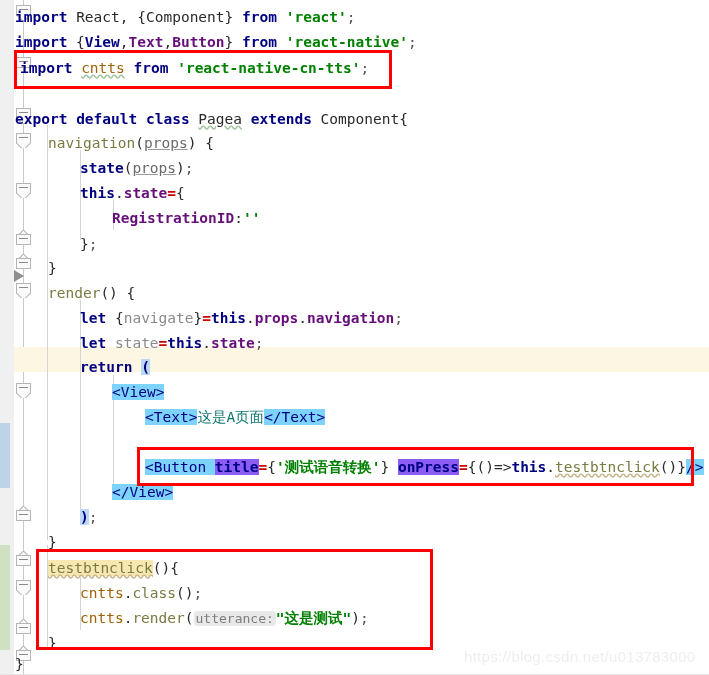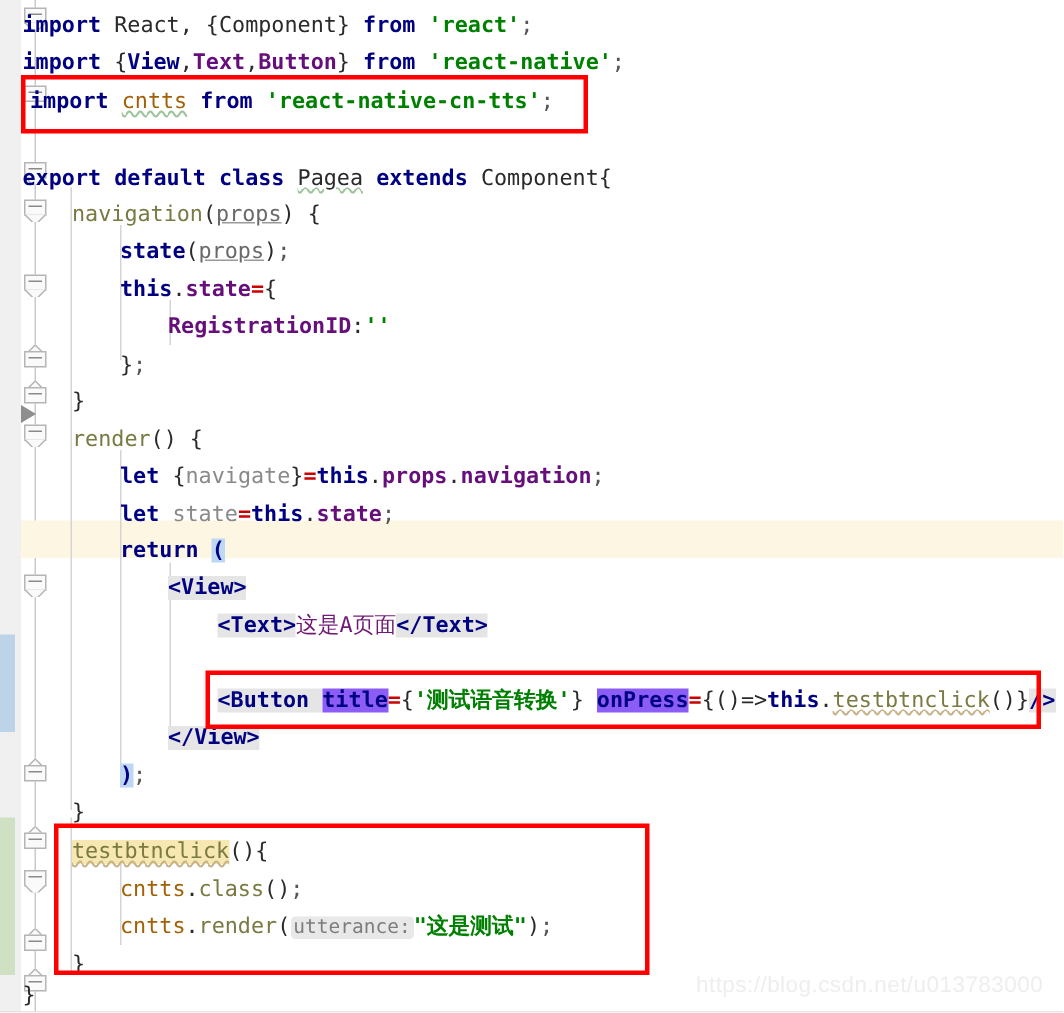--- a/index.html
+++ b/index.html
@@ -90,24 +90,24 @@
   .str     {color:#008000;font-weight:bold;}
   .punct   {color:#2a2a2a;}
   .semi    {color:#555555;}
   .cls     {color:#2a2a2a;}
   .purple  {color:#660e7a;font-weight:bold;}
   .meth    {color:#7a7a43;}
   .fld     {color:#660e7a;font-weight:bold;}
   .param   {color:#6a6a6a;text-decoration:underline;text-decoration-color:#9a9a9a;}
   .local   {color:#8a8a8a;}
   .op      {color:#cc0000;font-weight:bold;}
-  .tag     {color:#000080;font-weight:bold;background:#e5e5e5;}
+  .tag     {color:#000080;font-weight:normal;background:#7dd3fc;}
   .attr    {color:#000080;font-weight:bold;background:#8b5cf6;}
   .hint    {color:#7d7d7d;background:#e8e8e8;border-radius:3px;padding:0 2px;font-size:13px;}
-  .cnchar  {color:#701a75;}
+  .cnchar  {color:#0f766e;}
   .cnstr   {color:#008000;font-weight:bold;}
   .wavy    {text-decoration:underline;text-decoration-style:wavy;text-decoration-color:#c8b48a;}
   .wavygreen{text-decoration:underline;text-decoration-style:wavy;text-decoration-color:#9ec49e;}
   .idhl    {background:#f7e7b0;}
   .brkt    {background:#bcd8f5;}
   
   .lineHL{
     position:absolute;left:14px;width:695px;height:25px;background:#fdf6e3;
   }
   

